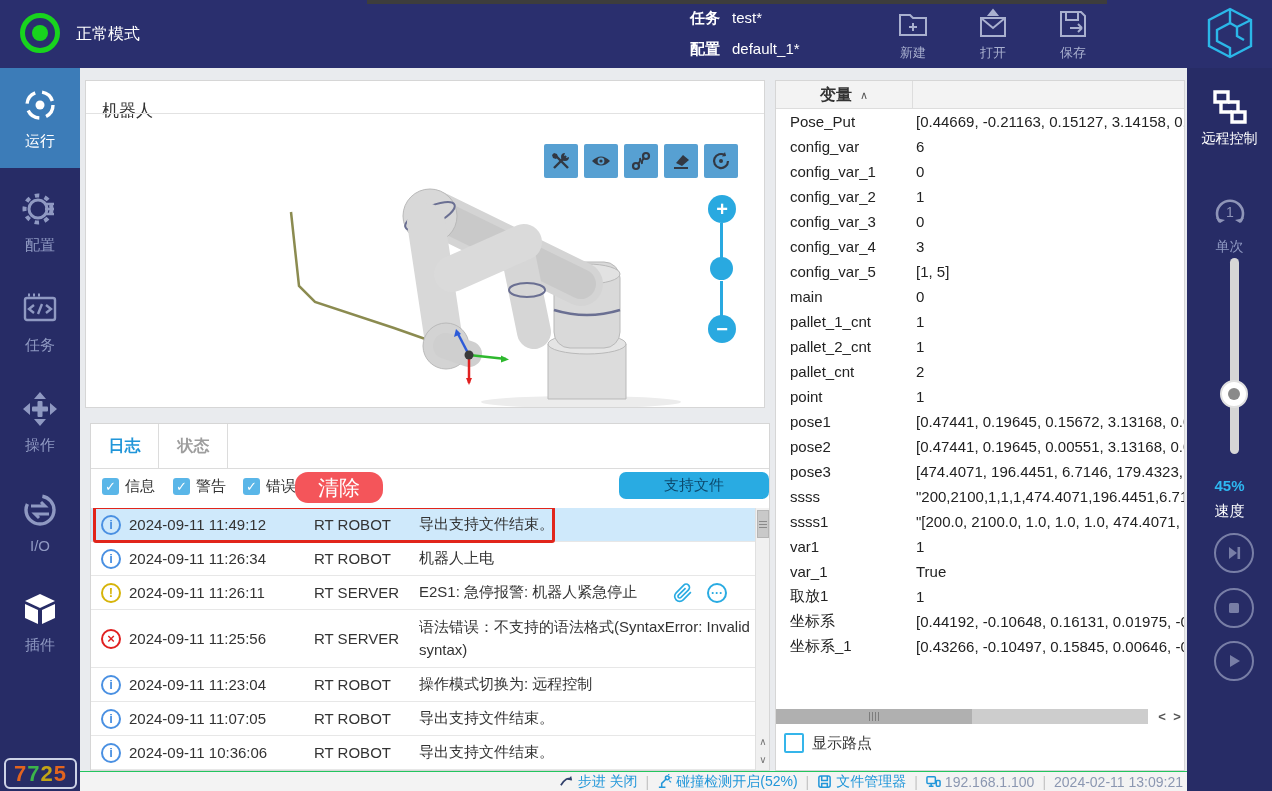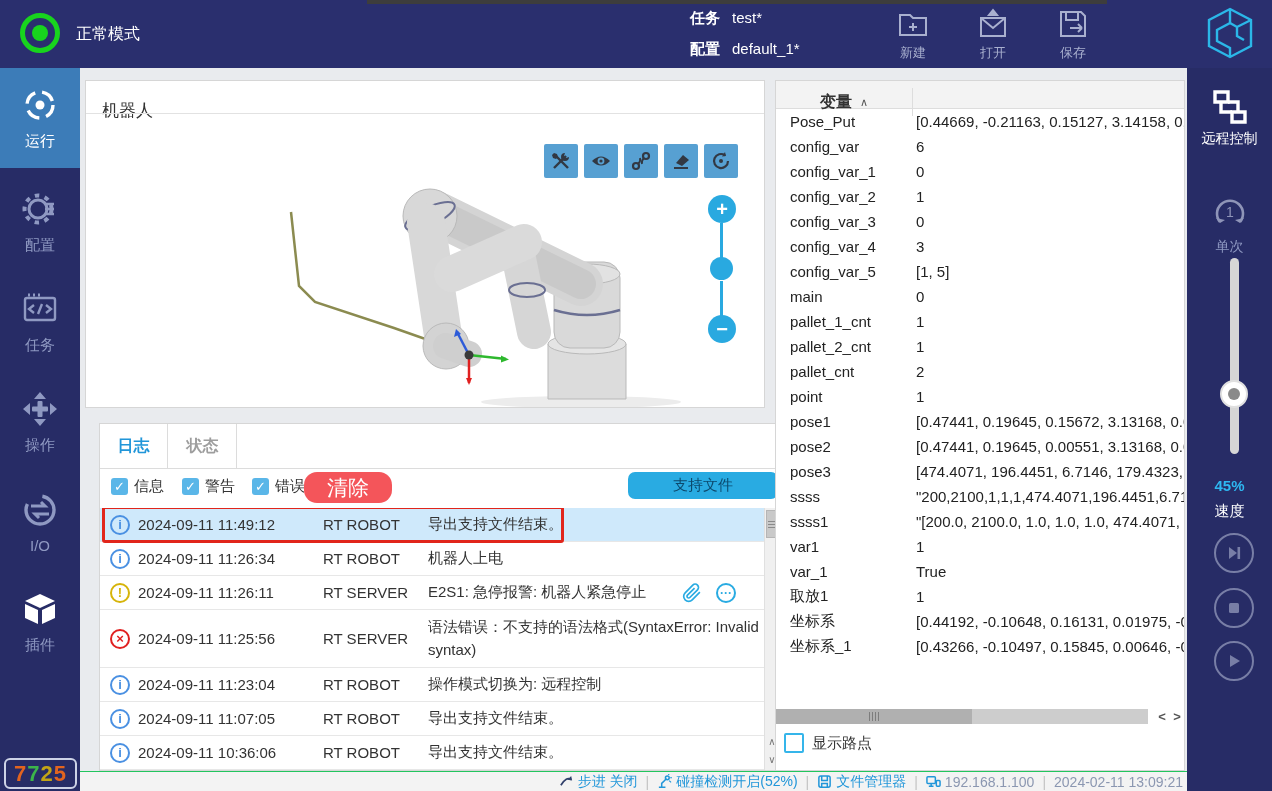--- a/index.html
+++ b/index.html
@@ -58,21 +58,21 @@
     display:flex; align-items:center; justify-content:center; cursor:pointer; }
   .rtool svg { width:22px; height:22px; }
   #view3d { position:absolute; left:0; top:33px; width:678px; height:293px; }
   .zoom-circle { position:absolute; width:28px; height:28px; border-radius:50%; background:#29a9e0; color:#fff;
     display:flex; align-items:center; justify-content:center; font-size:20px; font-weight:bold; cursor:pointer; line-height:1; }
   #zoom-line1 { position:absolute; left:634px; top:142px; width:3px; height:36px; background:#29a9e0; }
   #zoom-line2 { position:absolute; left:634px; top:200px; width:3px; height:36px; background:#29a9e0; }
   #zoom-thumb { position:absolute; left:624px; top:176px; width:23px; height:23px; border-radius:50%; background:#29a9e0; cursor:pointer;}
 
   
-  #log-panel { position:absolute; left:99px; top:423px; width:680px; height:348px; background:#fff; border:1px solid #d6d6d6;padding-left:11px; }
+  #log-panel { position:absolute; left:90px; top:423px; width:680px; height:348px; background:#fff; border:1px solid #d6d6d6;padding-left:11px; }
   .tab { position:absolute; top:0; height:44px; width:68px; display:flex; align-items:center; justify-content:center;
     font-size:16px; font-weight:bold; color:#9e9e9e; border-right:1px solid #dcdcdc; cursor:pointer; background:#fff;}
   .tab.active { color:#2196d9; }
   #tab-div { position:absolute; left:0; top:44px; width:678px; height:1px; background:#dcdcdc; }
   .filter { position:absolute; top:53px; display:flex; align-items:center; gap:6px; font-size:15px; color:#333; cursor:pointer;}
   .cbox { width:17px; height:17px; background:#5ab6e8; border-radius:3px; color:#fff; font-size:13px;
     display:flex; align-items:center; justify-content:center; }
   #clear-btn { position:absolute; left:204px; top:48px; width:88px; height:31px; background:#f4555a; color:#fff;
     border:none; border-radius:13px; font-size:21px; cursor:pointer; }
   #support-btn { position:absolute; left:528px; top:48px; width:150px; height:27px; background:#29abe2; color:#0c4a6e;
@@ -97,21 +97,21 @@
   #log-vscroll { position:absolute; right:0; top:84px; width:14px; height:262px; background:#f0f0f0; border-left:1px solid #e0e0e0;}
   #log-vthumb { position:absolute; left:1px; top:2px; width:12px; height:28px; background:#c9c9c9; border:1px solid #b5b5b5;
     display:flex; flex-direction:column; align-items:center; justify-content:center; gap:2px;}
   #log-vthumb i { display:block; width:8px; height:1px; background:#8a8a8a; }
   .vs-arrow { position:absolute; left:0; width:14px; height:18px; color:#777; font-size:10px; display:flex;
     align-items:center; justify-content:center; cursor:pointer; }
 
   
   #var-panel { position:absolute; left:775px; top:80px; width:410px; height:691px; background:#fff; border:1px solid #d6d6d6; }
   #var-header { position:absolute; left:0; top:0; width:408px; height:28px; background:#f3f3f3; border-bottom:1px solid #ddd; }
-  #var-header .h1 { position:absolute; left:0; top:7px; width:137px; height:28px; display:flex; align-items:center;
+  #var-header .h1 { position:absolute; left:0; top:0; width:137px; height:28px; display:flex; align-items:center;
     justify-content:center; gap:8px; font-size:16px; font-weight:bold; color:#333; border-right:1px solid #ddd; cursor:pointer;}
   #var-header .caret { font-size:11px; color:#555; font-weight:normal; }
   #var-list { position:absolute; left:0; top:28px; width:408px; height:552px; overflow:hidden; }
   .var-row { display:flex; height:25px; align-items:center; font-size:15px; color:#222; }
   .var-name { flex:0 0 140px; white-space:nowrap; overflow:hidden; text-indent:-4px; padding-left:18px; }
   .var-value { flex:1 1 auto; white-space:nowrap; overflow:hidden; }
   #var-hscroll { position:absolute; left:0; top:628px; width:372px; height:15px; background:#cdcdcd; }
   #var-hthumb { position:absolute; left:0; top:0; width:196px; height:15px; background:#b0b0b0;
     display:flex; align-items:center; justify-content:center; gap:2px; }
   #var-hthumb i { display:block; width:1px; height:9px; background:#7d7d7d; }

